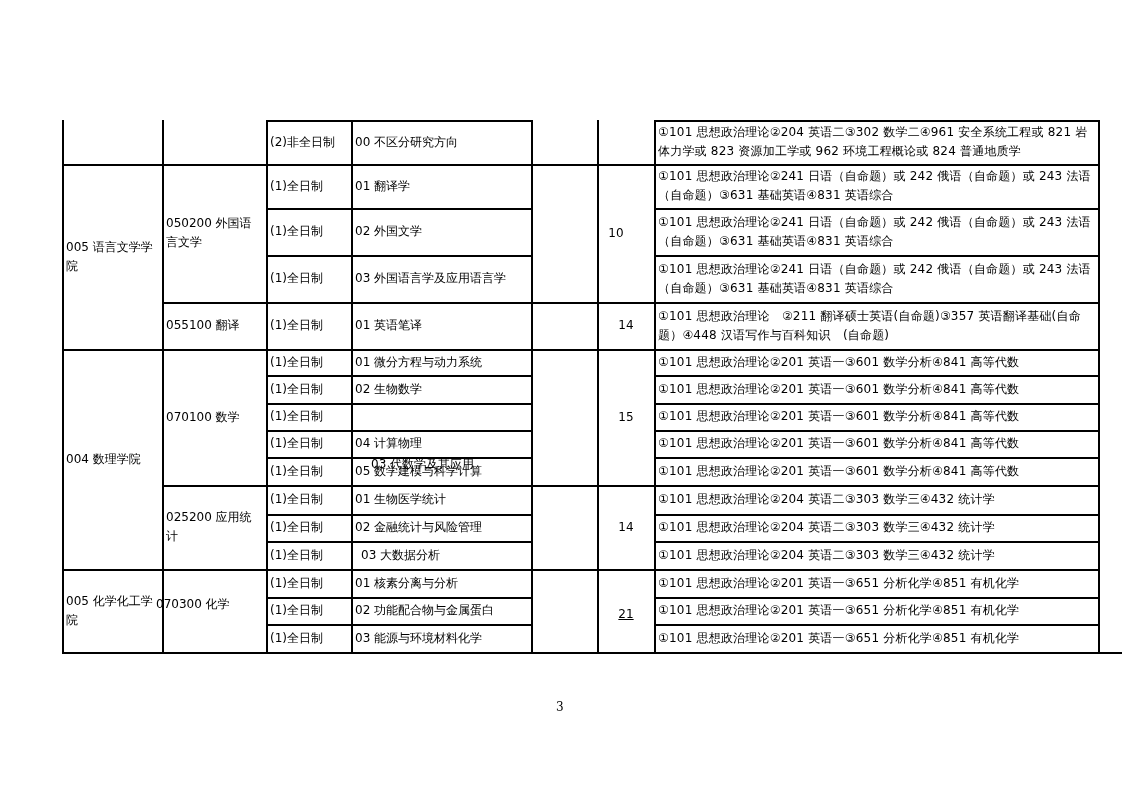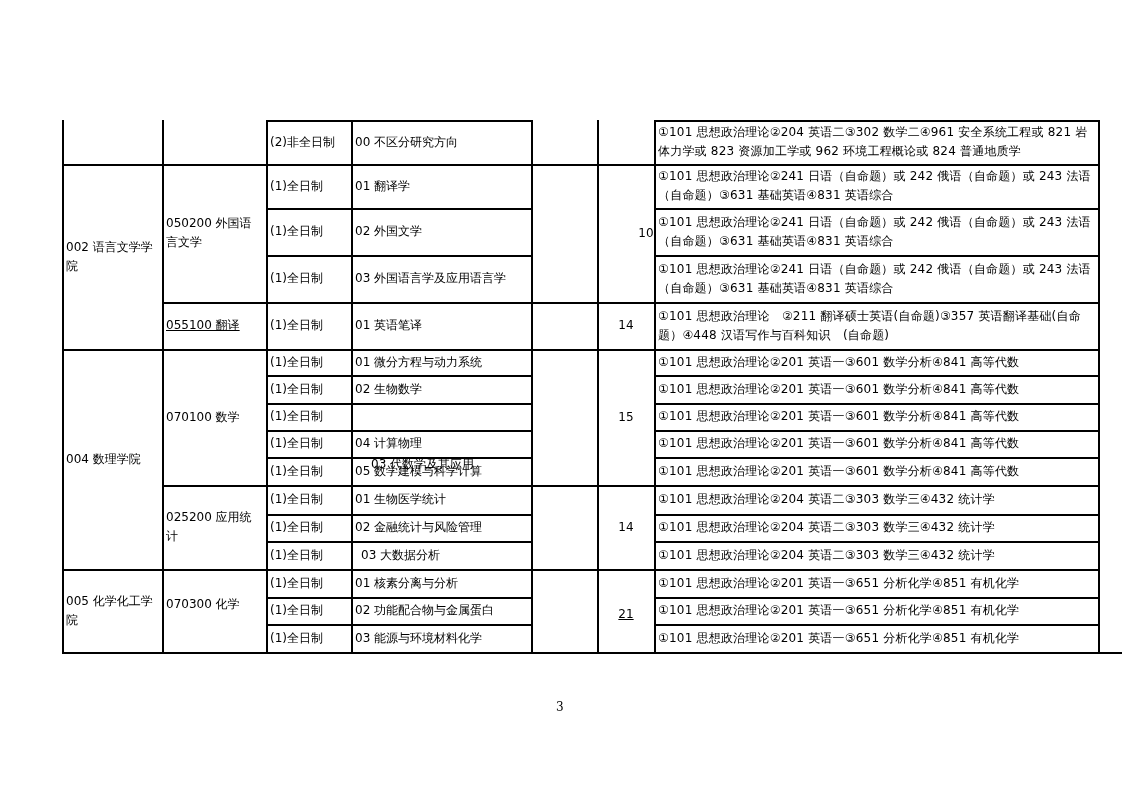--- a/index.html
+++ b/index.html
@@ -15,31 +15,31 @@
   .pagenum { position:absolute; left:556px; top:700px; font-family:"DejaVu Serif","Liberation Serif",serif; font-size:12px; }
   .watermark { position:absolute; left:752px; top:737px; font-size:27px; color:#222;
                font-family:"DejaVu Sans",sans-serif; text-shadow:1px 1px 0 #fff, -1px -1px 0 #fff, 0 0 2px #888; letter-spacing:0.5px; }
 </style>
 </head>
 <body>
 
 <div class="page">
   <div id="table">
       <div class="cell" style="left: 63px; width: 99px; top: 120px; height: 44px;"></div>
-      <div class="cell" style="left: 63px; width: 99px; top: 164px; height: 185px;">002 语言文学学院</div>
+      <div class="cell" style="left: 63px; width: 99px; top: 164px; height: 185px;">005 语言文学学院</div>
       <div class="cell" style="left: 63px; width: 99px; top: 349px; height: 220px;">004 数理学院</div>
       <div class="cell" style="left: 63px; width: 99px; top: 569px; height: 83px;">005 化学化工学院</div>
       <div class="cell" style="left: 163px; width: 103px; top: 120px; height: 44px;"></div>
       <div class="cell" style="left: 163px; width: 103px; top: 164px; height: 138px;">050200 外国语言文学</div>
-      <div class="cell" style="left: 163px; width: 103px; top: 302px; height: 47px; text-decoration: underline;">055100 翻译</div>
+      <div class="cell" style="left: 163px; width: 103px; top: 302px; height: 47px;">055100 翻译</div>
       <div class="cell" style="left: 163px; width: 103px; top: 349px; height: 136px;">070100 数学</div>
       <div class="cell" style="left: 163px; width: 103px; top: 485px; height: 84px;">025200 应用统计</div>
-      <div class="cell" style="left: 163px; width: 103px; top: 569px; height: 71px;">070300 化学</div>
+      <div class="cell" style="left: 153px; width: 103px; top: 569px; height: 71px;">070300 化学</div>
       <div class="cell center" style="left: 598px; width: 56px; top: 120px; height: 44px;"></div>
-      <div class="cell center" style="left: 598px; width: 36px; top: 164px; height: 138px; margin-left: 30px;">10</div>
+      <div class="cell center" style="left: 598px; width: 36px; top: 164px; height: 138px;">10</div>
       <div class="cell center" style="left: 598px; width: 56px; top: 302px; height: 47px;">14</div>
       <div class="cell center" style="left: 598px; width: 56px; top: 349px; height: 136px;">15</div>
       <div class="cell center" style="left: 598px; width: 56px; top: 485px; height: 84px;">14</div>
       <div class="cell center" style="left: 598px; width: 56px; top: 569px; height: 91px; text-decoration: underline;">21</div>
       <div class="cell" style="left: 267px; width: 84px; top: 120px; height: 44px;">(2)非全日制</div>
       <div class="cell" style="left: 352px; width: 179px; top: 120px; height: 44px;">00 不区分研究方向</div>
       <div class="cell exam" style="left: 655px; width: 443px; top: 120px; height: 44px;">①101 思想政治理论②204 英语二③302 数学二④961 安全系统工程或 821 岩体力学或 823 资源加工学或 962 环境工程概论或 824 普通地质学</div>
       <div class="cell" style="left: 267px; width: 84px; top: 164px; height: 44px;">(1)全日制</div>
       <div class="cell" style="left: 352px; width: 179px; top: 164px; height: 44px;">01 翻译学</div>
       <div class="cell exam" style="left: 655px; width: 443px; top: 164px; height: 44px;">①101 思想政治理论②241 日语（自命题）或 242 俄语（自命题）或 243 法语（自命题）③631 基础英语④831 英语综合</div>

